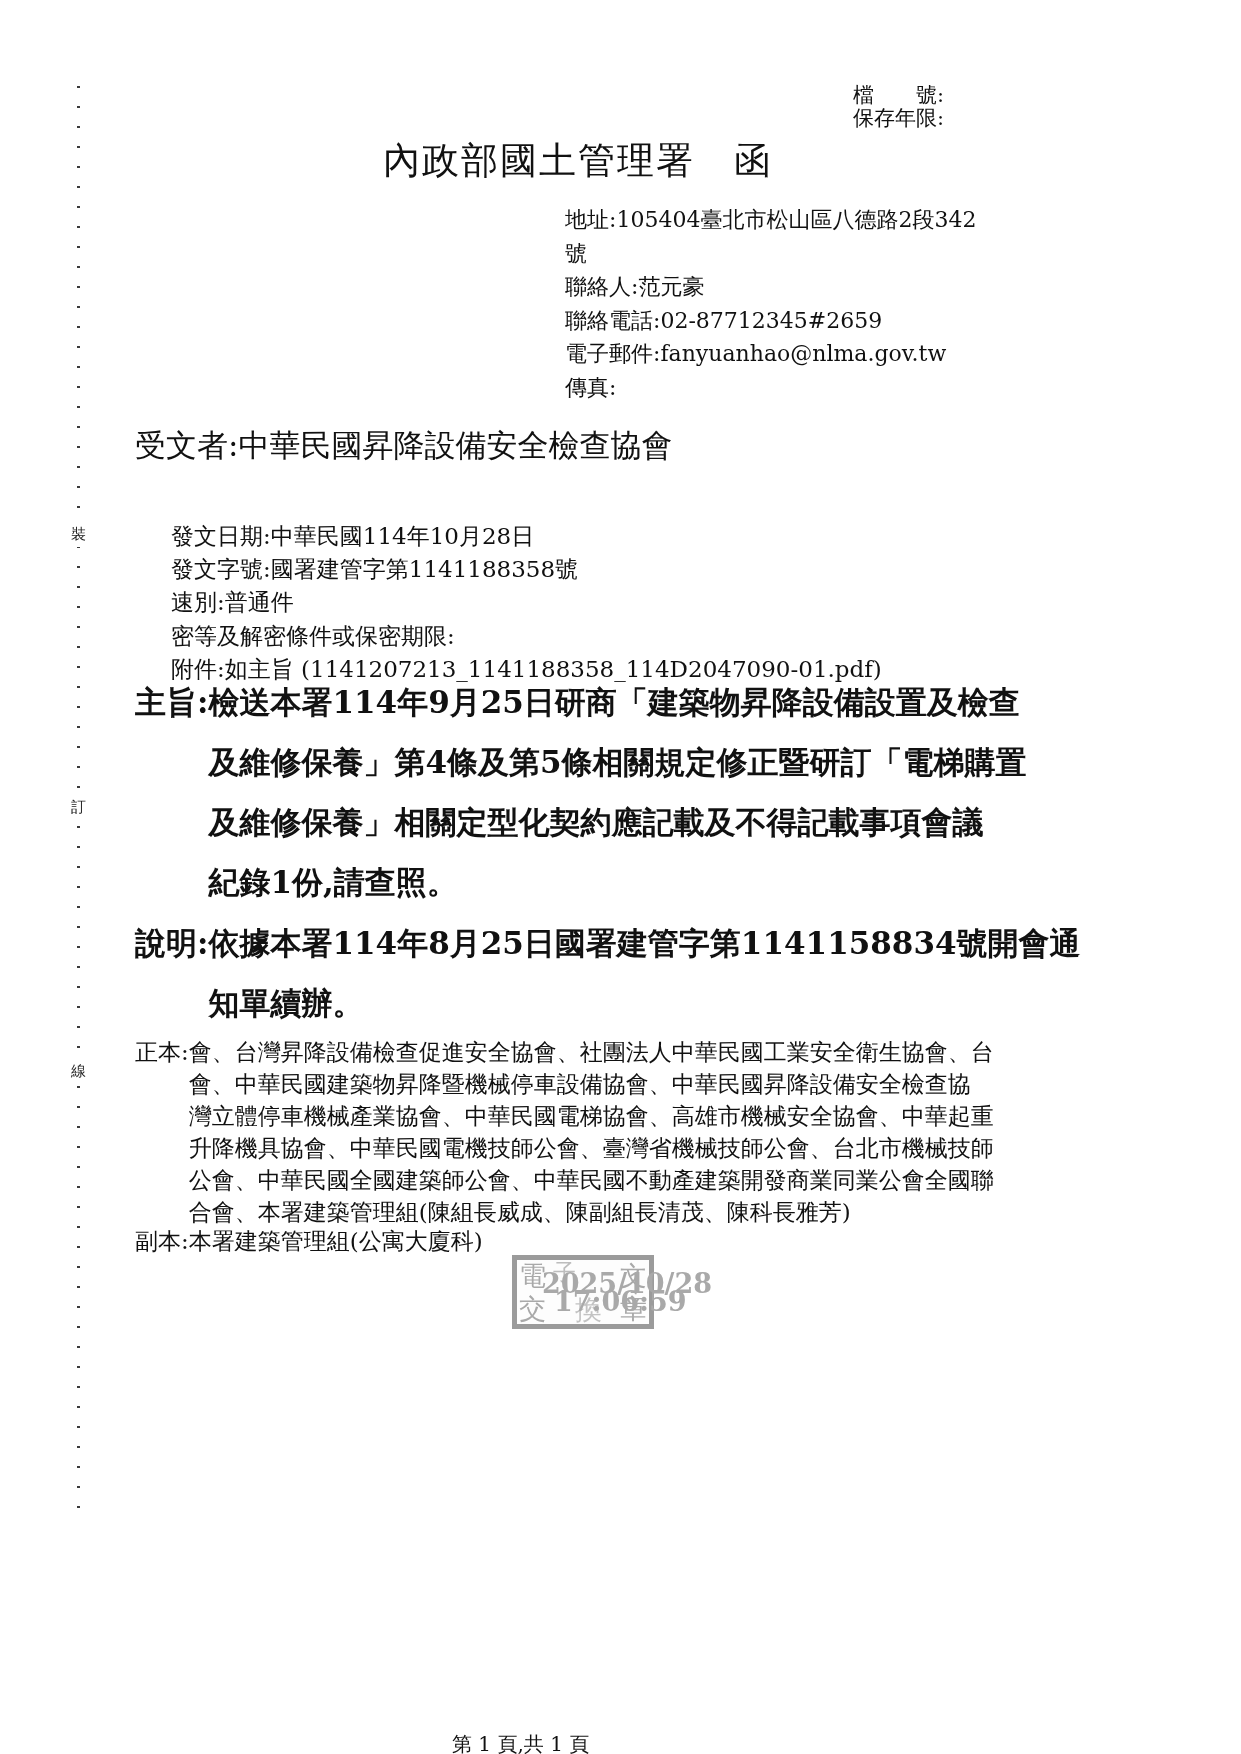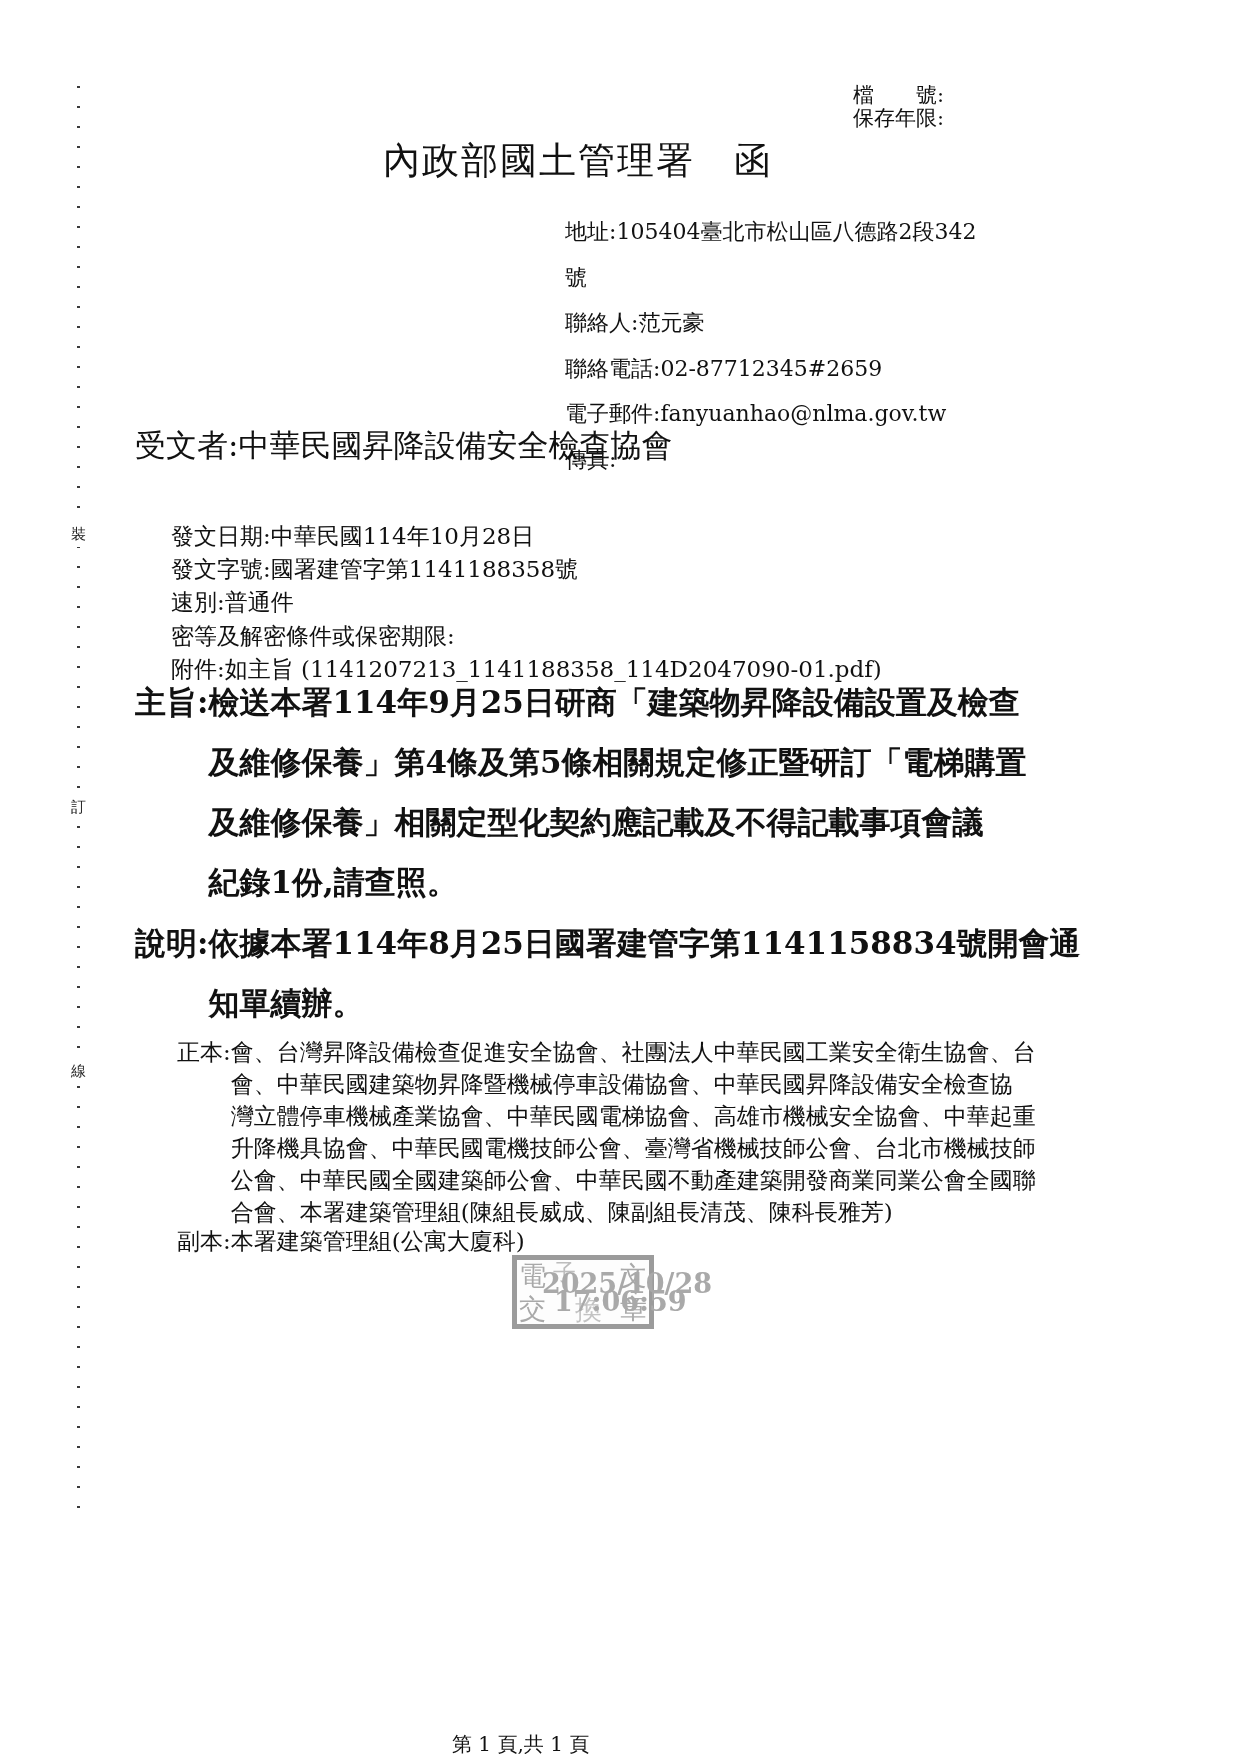--- a/index.html
+++ b/index.html
@@ -29,40 +29,40 @@
   .file-block { position:absolute; left:853px; top:60px; font-size:21px; line-height:23px;margin-top:24px; }
 
   
   .doc-title {
     position:absolute; left:383px; top:136px;
     font-size:37px; font-weight:normal; letter-spacing:2px; white-space:nowrap;
   }
 
   
   .sender-block { position:absolute; left:565px; top:203px; font-size:22px; line-height:33.5px; }
-  .sender-block div { white-space:nowrap;margin-top:12px; }
+  .sender-block div { white-space:nowrap; }
 
   
   .recipient-line { position:absolute; left:135px; top:425px; font-size:31px; white-space:nowrap; }
 
   
   .meta-block { position:absolute; left:135px; top:520px; font-size:23px; line-height:33.2px;margin-left:36px; }
   .meta-block div { white-space:nowrap; }
 
   
   .para { position:absolute; left:135px; display:flex; align-items:flex-start;font-weight:bold; }
   .para .p-label { font-size:31px; line-height:60px; white-space:nowrap; }
   .para .p-content { font-size:31px; line-height:60px; }
   .para .p-content div { white-space:nowrap; }
   .subject-para { top:672px; }
   .explain-para { top:913px; }
 
   
   .list-para { position:absolute; left:135px; display:flex; align-items:flex-start; font-size:23px; line-height:32px; }
-  .list-para .p-label { white-space:nowrap;margin-left:42px; }
+  .list-para .p-label { white-space:nowrap; }
   .list-para .p-content div { white-space:nowrap; }
   .original-para { top:1036px; }
   .cc-para { top:1225px; }
 
   
   .stamp {
     position:absolute; left:512px; top:1255px;
     width:142px; height:74px;
     border:5px solid #9b9b9b;
     background:#fdfdfd;

